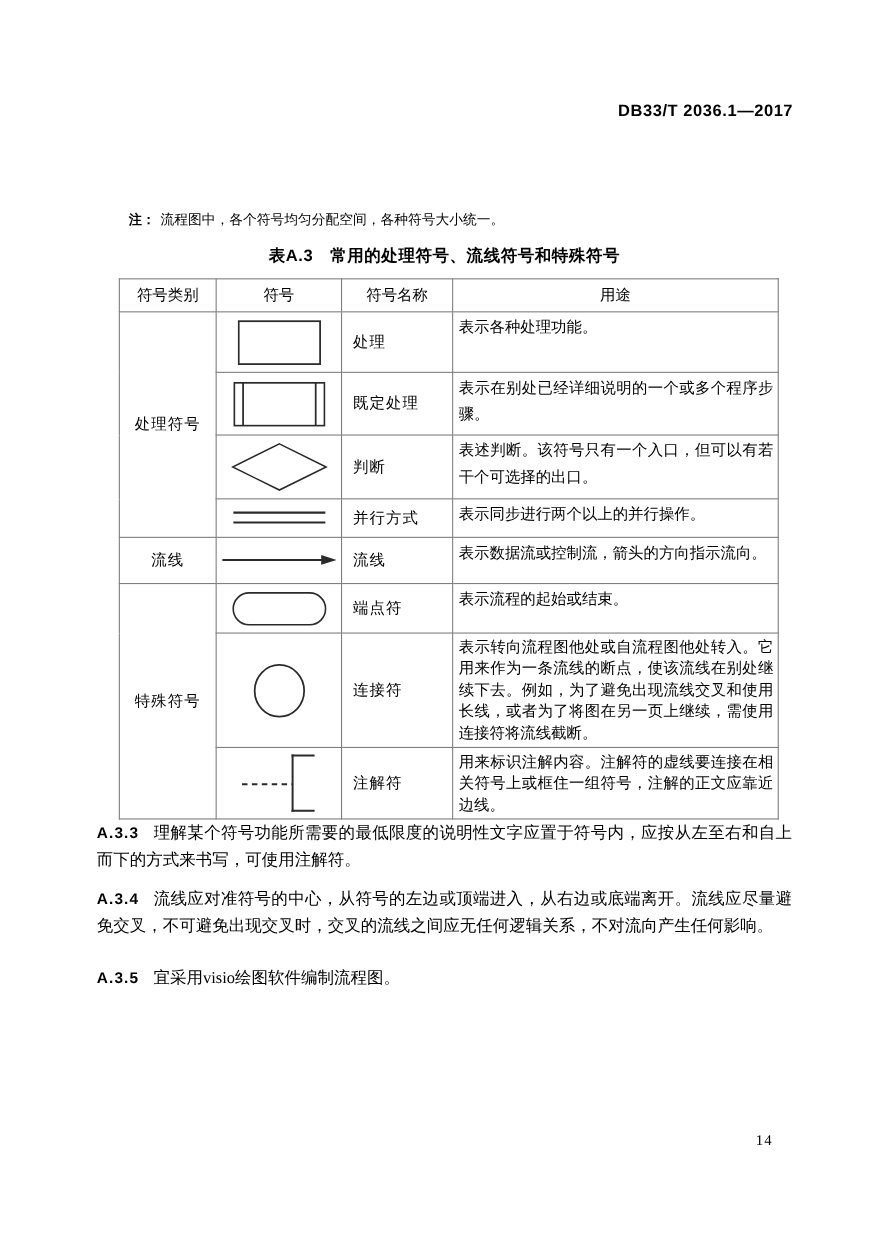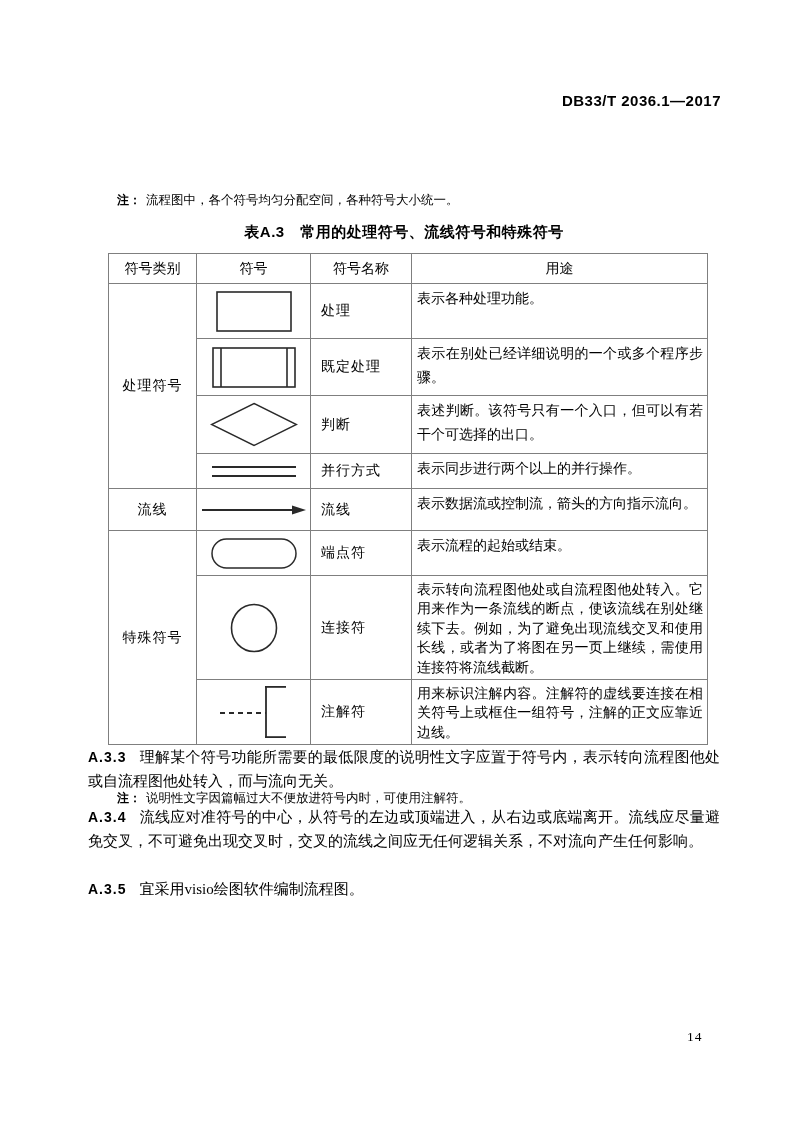--- a/index.html
+++ b/index.html
@@ -200,26 +200,23 @@
             <line class="ln" x1="45" y1="52.1" x2="66" y2="52.1" stroke-width="1.8"></line>
           </svg>
         </td>
         <td class="nm">注解符</td>
         <td class="use">用来标识注解内容。注解符的虚线要连接在相关符号上或框住一组符号，注解的正文应靠近边线。</td>
       </tr>
     </tbody>
   </table>
 
   <div class="para tight p-a33">
-    <span class="clause-label">A.3.3</span><span>理解某个符号功能所需要的最低限度的说明性文字应置于符号内，表示转向流程图他处或自流程图他处转入，而与流向无关。</span>
-  </div>
-
-  <div class="note n-a33">
-    <span class="note-label">注：</span><span>说明性文字因篇幅过大不便放进符号内时，可使用注解符。</span>
-  </div>
+    <span class="clause-label">A.3.3</span><span>理解某个符号功能所需要的最低限度的说明性文字应置于符号内，应按从左至右和自上而下的方式来书写，可使用注解符。</span>
+  </div>
+
 
   <div class="para tight p-a34">
     <span class="clause-label">A.3.4</span><span>流线应对准符号的中心，从符号的左边或顶端进入，从右边或底端离开。流线应尽量避免交叉，不可避免出现交叉时，交叉的流线之间应无任何逻辑关系，不对流向产生任何影响。</span>
   </div>
 
   <div class="para tight p-a35">
     <span class="clause-label">A.3.5</span><span>宜采用visio绘图软件编制流程图。</span>
   </div>
 
   <div class="page-number">14</div>

